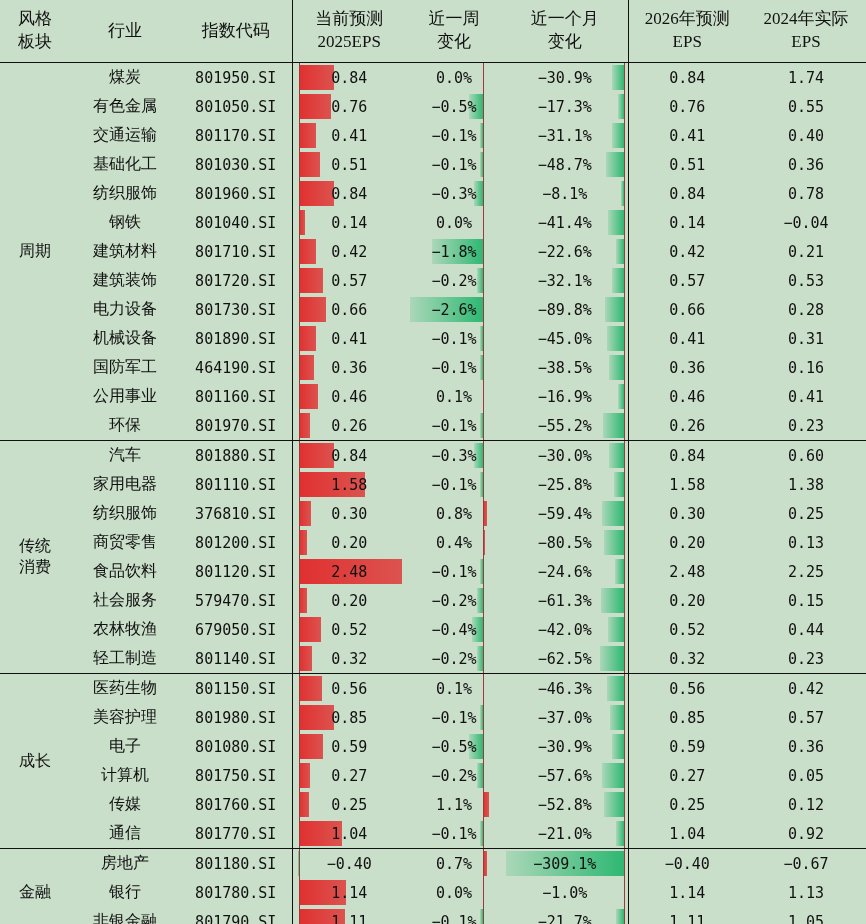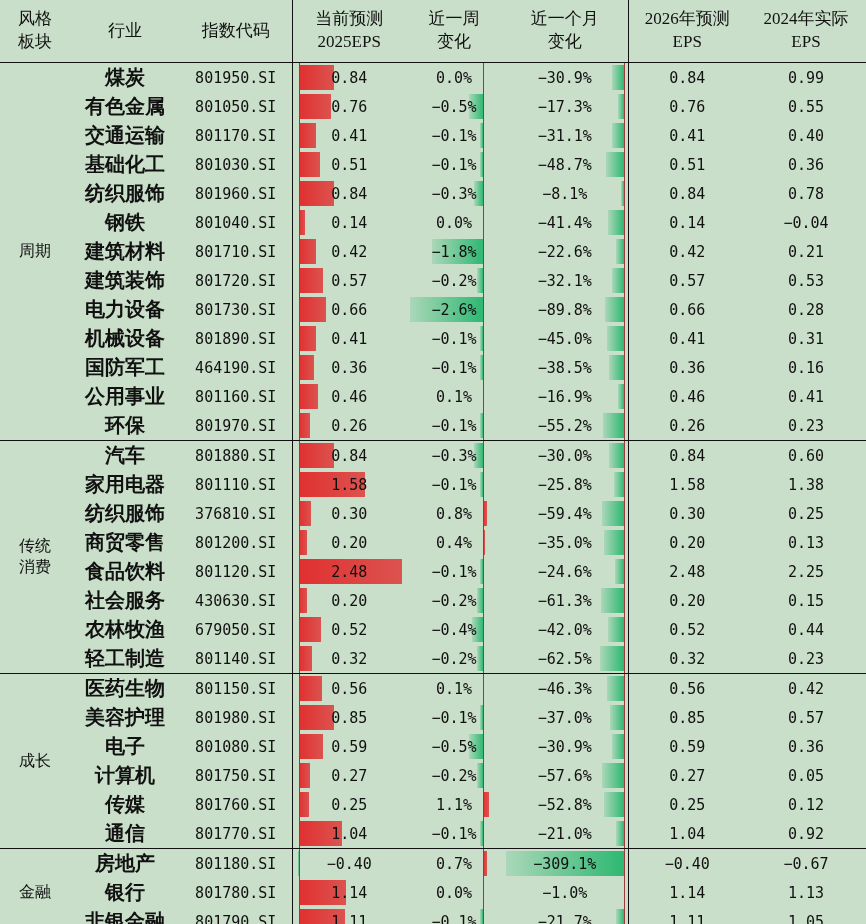--- a/index.html
+++ b/index.html
@@ -53,21 +53,21 @@
     text-align:center;
     vertical-align:middle;
     position:relative;
     font-family:"Liberation Serif", serif;
   }
   td.code, td.num{
     font-family:"DejaVu Sans Mono", monospace;
     font-size:15px;
     letter-spacing:0px;
   }
-  td.ind{font-size:20px;font-weight:bold;}
+  td.ind{font-size:16px;}
   td.style-cell{
     font-size:16px;
     border-right:0;
     text-align:center;
     vertical-align:middle;
   }
   tr.group-top td{border-top:1.5px solid #111;}
   td.sep-left{border-left:1.5px solid #111;}
 
   
@@ -151,21 +151,21 @@
             <div class="bar" style="left: 76.8px; width: 0px; background: linear-gradient(90deg, rgb(224, 48, 48), rgba(224, 48, 48, 0.8));"></div>
             <div class="axis" style="left: 76.8px;"></div>
             <span class="bar-val">0.0%</span>
           </td>
           <td class="num barcell">
             <div class="bar" style="left: 110.402px; width: 11.8182px; background: linear-gradient(90deg, rgba(46, 184, 114, 0.2), rgb(46, 184, 114));"></div>
             <div class="axis" style="left: 122.22px;"></div>
             <span class="bar-val">−30.9%</span>
           </td>
           <td class="num sep-left">0.84</td>
-          <td class="num">0.99</td>
+          <td class="num">1.74</td>
         </tr>
         <tr>
           <td class="ind">有色金属</td>
           <td class="code">801050.SI</td>
           <td class="num barcell sep-left">
             <div class="bar" style="left: 6.27px; width: 31.7882px; background: linear-gradient(90deg, rgb(224, 48, 48), rgba(224, 48, 48, 0.8));"></div>
             <div class="axis" style="left: 6.27px;"></div>
             <span class="bar-val">0.76</span>
           </td>
           <td class="num barcell">
@@ -488,21 +488,21 @@
             <span class="bar-val">0.20</span>
           </td>
           <td class="num barcell">
             <div class="bar" style="left: 76.8px; width: 2.33846px; background: linear-gradient(90deg, rgb(224, 48, 48), rgba(224, 48, 48, 0.8));"></div>
             <div class="axis" style="left: 76.8px;"></div>
             <span class="bar-val">0.4%</span>
           </td>
           <td class="num barcell">
             <div class="bar" style="left: 101.567px; width: 20.6531px; background: linear-gradient(90deg, rgba(46, 184, 114, 0.2), rgb(46, 184, 114));"></div>
             <div class="axis" style="left: 122.22px;"></div>
-            <span class="bar-val">−35.0%</span>
+            <span class="bar-val">−80.5%</span>
           </td>
           <td class="num sep-left">0.20</td>
           <td class="num">0.13</td>
         </tr>
         <tr>
           <td class="ind">食品饮料</td>
           <td class="code">801120.SI</td>
           <td class="num barcell sep-left">
             <div class="bar" style="left: 6.27px; width: 103.73px; background: linear-gradient(90deg, rgb(224, 48, 48), rgba(224, 48, 48, 0.8));"></div>
             <div class="axis" style="left: 6.27px;"></div>
@@ -516,21 +516,21 @@
           <td class="num barcell">
             <div class="bar" style="left: 112.811px; width: 9.40864px; background: linear-gradient(90deg, rgba(46, 184, 114, 0.2), rgb(46, 184, 114));"></div>
             <div class="axis" style="left: 122.22px;"></div>
             <span class="bar-val">−24.6%</span>
           </td>
           <td class="num sep-left">2.48</td>
           <td class="num">2.25</td>
         </tr>
         <tr>
           <td class="ind">社会服务</td>
-          <td class="code">430630.SI</td>
+          <td class="code">579470.SI</td>
           <td class="num barcell sep-left">
             <div class="bar" style="left: 6.27px; width: 8.36532px; background: linear-gradient(90deg, rgb(224, 48, 48), rgba(224, 48, 48, 0.8));"></div>
             <div class="axis" style="left: 6.27px;"></div>
             <span class="bar-val">0.20</span>
           </td>
           <td class="num barcell">
             <div class="bar" style="left: 71.2px; width: 5.6px; background: linear-gradient(90deg, rgba(46, 184, 114, 0.2), rgb(46, 184, 114));"></div>
             <div class="axis" style="left: 76.8px;"></div>
             <span class="bar-val">−0.2%</span>
           </td>

